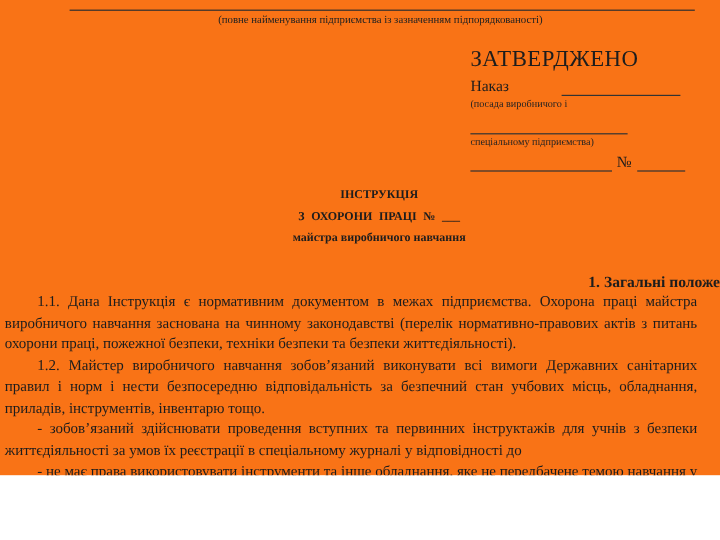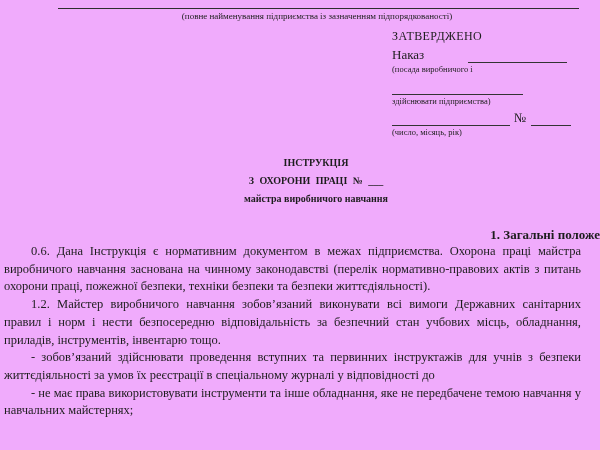--- a/index.html
+++ b/index.html
@@ -1,31 +1,31 @@
 <!DOCTYPE html>
 <html><head>
 <meta charset="utf-8">
 <style>
   * { margin:0; padding:0; box-sizing:border-box; }
   html,body { width:600px; height:450px; background:#ffffff; }
   .page {
-    position:relative; width:600px; height:450px; overflow:hidden;
-    background:#f0abfc; color:#1d1d1d;
+    position:relative; width:600px; height:396px; overflow:hidden;
+    background:#f97316; color:#1d1d1d;
     font-family:"Liberation Serif","DejaVu Serif",serif;
   }
   .top-line {
     position:absolute; top:8px; left:58px; width:521px; height:0;
     border-bottom:1.5px solid #2e2e2e;
   }
   .top-caption {
     position:absolute; top:11px; left:34px; width:566px;
     font-size:9px; text-align:center; color:#222;
   }
   .approval { position:absolute; top:29px; left:392px; width:184px; }
-  .approved { font-size:12px; letter-spacing:.4px; }
+  .approved { font-size:19px; letter-spacing:.4px;margin-top:10px; }
   .order-row { display:flex; align-items:flex-end; width:175px; margin-top:3px; font-size:13px;gap:38px; }
   .order-row .fill-line { flex:1; margin-left:6px; border-bottom:1px solid #333; height:13px; }
   .small-caption { font-size:8.5px; margin-top:1px; color:#222; }
   .blank-underline { width:131px; height:21px; border-bottom:1px solid #333; }
   .number-row { display:flex; align-items:flex-end; margin-top:3px; font-size:13px; height:17px; }
   .number-row .date-line { width:118px; border-bottom:1px solid #333; height:13px; }
   .number-row .no-sign { margin:0 5px 0 4px; }
   .number-row .short-line { width:40px; border-bottom:1px solid #333; height:13px; }
   .title-block {
     position:absolute; top:154px; left:32px; width:568px;
@@ -51,37 +51,36 @@
   <div class="top-caption">(повне найменування підприємства із зазначенням підпорядкованості)</div>
 
   <div class="approval">
     <div class="approved">ЗАТВЕРДЖЕНО</div>
     <div class="order-row">
       <span>Наказ</span>
       <span class="fill-line"></span>
     </div>
     <div class="small-caption">(посада виробничого і</div>
     <div class="blank-underline"></div>
-    <div class="small-caption">здійснювати підприємства)</div>
+    <div class="small-caption">спеціальному підприємства)</div>
     <div class="number-row">
       <span class="date-line"></span>
       <span class="no-sign">№</span>
       <span class="short-line"></span>
     </div>
-    <div class="small-caption">(число, місяць, рік)</div>
   </div>
 
   <div class="title-block">
     <div>ІНСТРУКЦІЯ</div>
     <div class="title-line2">З ОХОРОНИ ПРАЦІ № ___</div>
     <div>майстра виробничого навчання</div>
   </div>
 
   <div class="section-heading">1. Загальні положення</div>
 
   <div class="body-text">
-      <p class="para">0.6. Дана Інструкція є нормативним документом в межах підприємства. Охорона праці майстра виробничого навчання заснована на чинному законодавстві (перелік нормативно-правових актів з питань охорони праці, пожежної безпеки, техніки безпеки та безпеки життєдіяльності).</p>
+      <p class="para">1.1. Дана Інструкція є нормативним документом в межах підприємства. Охорона праці майстра виробничого навчання заснована на чинному законодавстві (перелік нормативно-правових актів з питань охорони праці, пожежної безпеки, техніки безпеки та безпеки життєдіяльності).</p>
       <p class="para">1.2. Майстер виробничого навчання зобов’язаний виконувати всі вимоги Державних санітарних правил і норм і нести безпосередню відповідальність за безпечний стан учбових місць, обладнання, приладів, інструментів, інвентарю тощо.</p>
       <p class="para">- зобов’язаний здійснювати проведення вступних та первинних інструктажів для учнів з безпеки життєдіяльності за умов їх реєстрації в спеціальному журналі у відповідності до</p>
       <p class="para">- не має права використовувати інструменти та інше обладнання, яке не передбачене темою навчання у навчальних майстернях;</p>
     </div>
 
 </div>
 
 </body></html>

